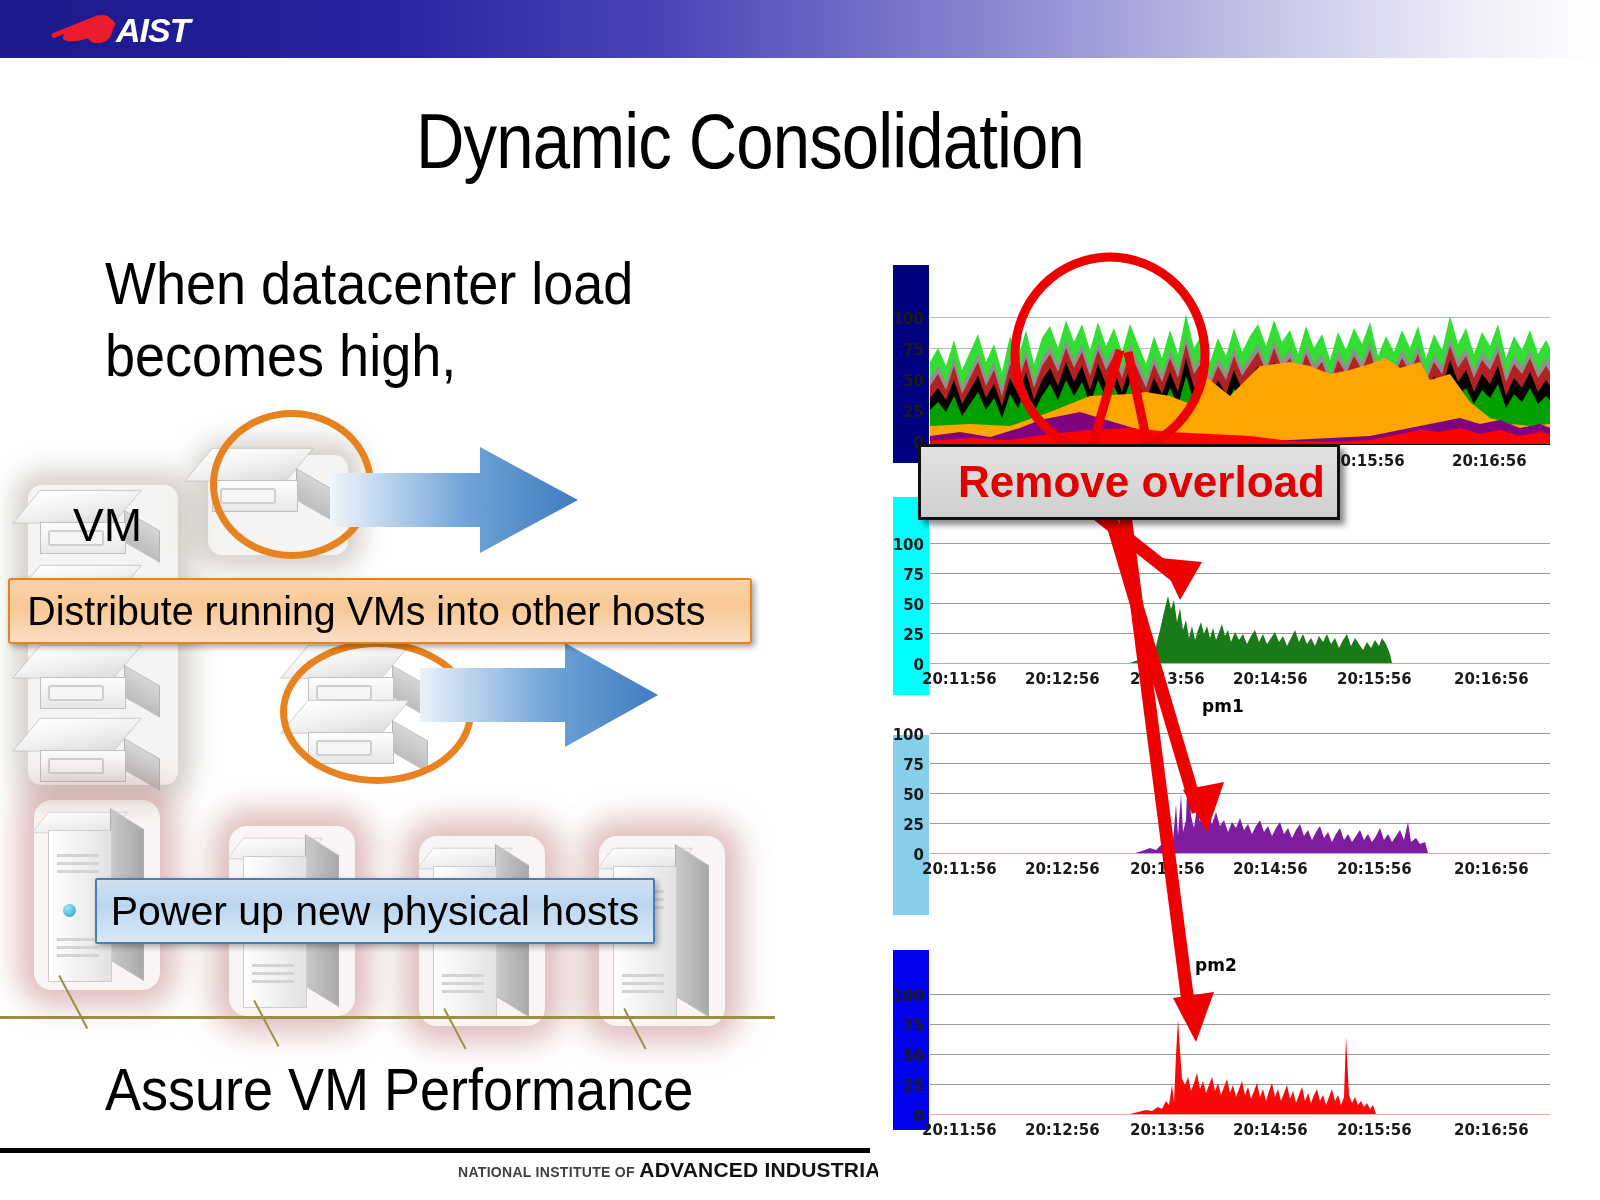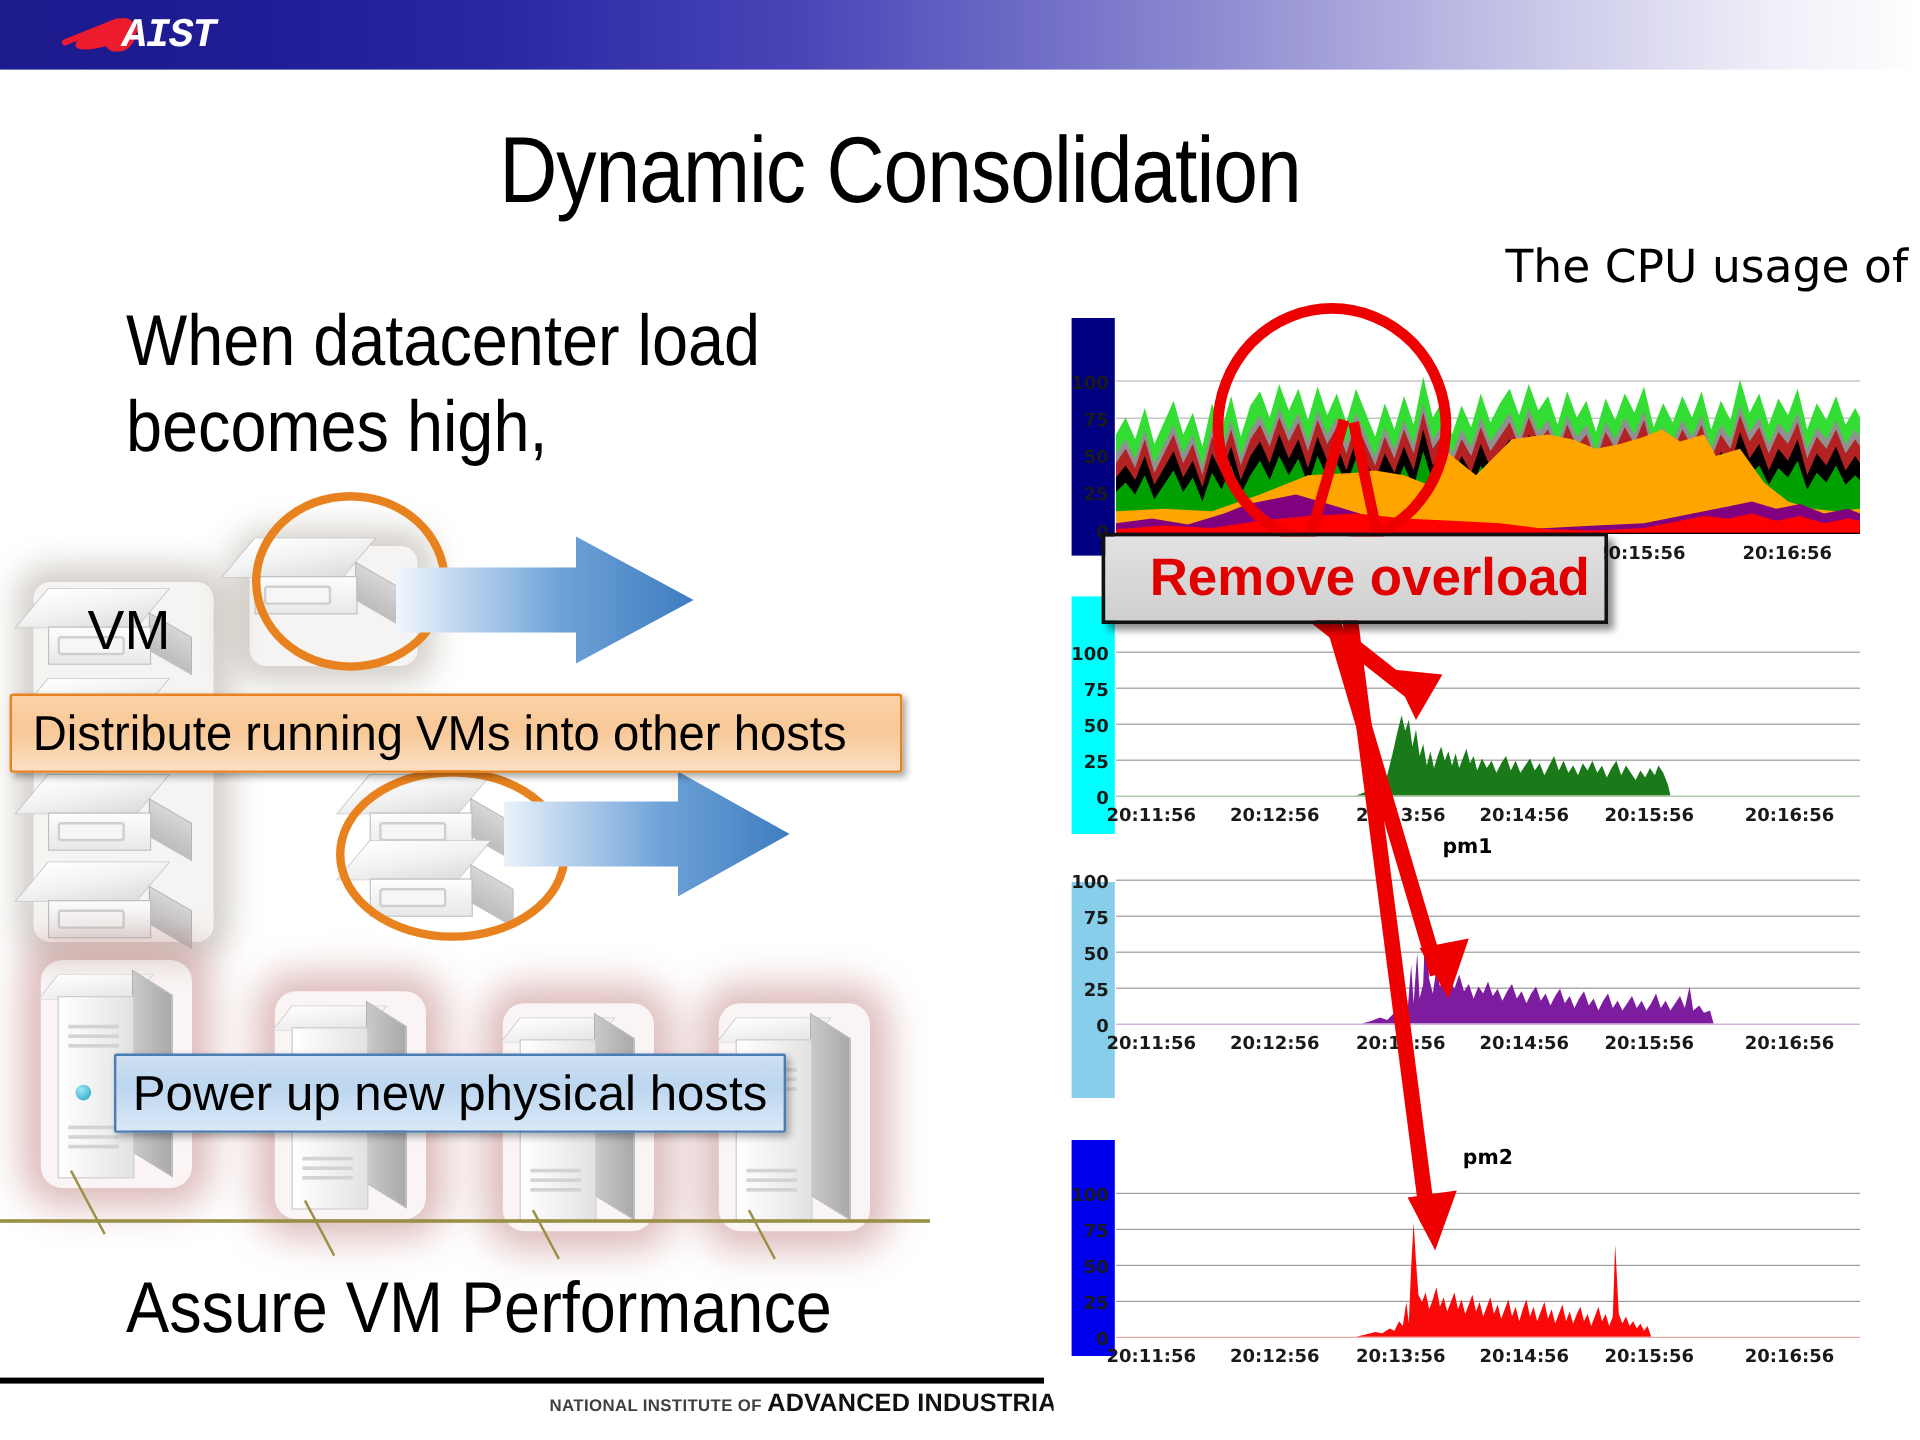--- a/index.html
+++ b/index.html
@@ -21,22 +21,22 @@
   }
   .logo .swoosh2{
     position:absolute;left:12px;top:12px;width:54px;height:17px;background:#ed1b2e;
     border-radius:50% 40% 50% 40%/60% 60% 40% 40%;transform:rotate(-14deg) skewX(-14deg);
   }
   .logo .swoosh3{
     position:absolute;left:37px;top:6px;width:26px;height:28px;background:#ed1b2e;
     border-radius:52% 50% 44% 48%;transform:skewX(-11deg);
   }
   .logo .aisttext{
-    position:absolute;left:52px;top:2px;color:#ffffff;font-weight:bold;font-style:italic;
-    font-size:34px;letter-spacing:-1px;font-family:Liberation Mono, monospace;
+    position:absolute;left:66px;top:2px;color:#ffffff;font-weight:bold;font-style:italic;
+    font-size:34px;letter-spacing:-1px;font-family:Liberation Sans, sans-serif;
   }
   
   .slide-title{
     position:absolute;left:0;top:96px;width:1500px;text-align:center;
     font-family:"Liberation Sans Narrow","Liberation Sans",sans-serif;
     font-size:78px;color:#000000;white-space:nowrap;
     transform:scaleX(.86);transform-origin:center top;letter-spacing:-1px;
   }
   
   .lead-text{
@@ -314,21 +314,20 @@
 <div class="callout-orange">
   <span>Distribute running VMs into other hosts</span>
 </div>
 <div class="callout-blue">
   <span>Power up new physical hosts</span>
 </div>
 
 <div class="bottom-text">Assure VM Performance</div>
 
 <div class="chart-caption" style="left:1190px;">
-  <div>The CPU usage of</div>
 </div>
 
 <div class="colorbar" style="left:893px;top:265px;height:198px;background:#000080;"></div>
 <div class="colorbar" style="left:893px;top:497px;height:198px;background:#00ffff;"></div>
 <div class="colorbar" style="left:893px;top:735px;height:180px;background:#87ceeb;"></div>
 <div class="colorbar" style="left:893px;top:950px;height:180px;background:#0000ee;"></div>
 
 <div class="chartbox" style="left:930px;top:300px;width:620px;height:150px;">
   <div class="ytick" style="left:-46px;top:10px;">100</div>
   <div class="ytick" style="left:-46px;top:41px;">75</div>
@@ -393,21 +392,21 @@
   <div class="baseline" style="left:0;top:129px;width:620px;background:#c6a3d6;"></div>
   <div class="xtick" style="left:-8px;top:136px;">20:11:56</div>
   <div class="xtick" style="left:95px;top:136px;">20:12:56</div>
   <div class="xtick" style="left:200px;top:136px;">20:13:56</div>
   <div class="xtick" style="left:303px;top:136px;">20:14:56</div>
   <div class="xtick" style="left:407px;top:136px;">20:15:56</div>
   <div class="xtick" style="left:524px;top:136px;">20:16:56</div>
 </div>
 
 <div class="chartbox" style="left:930px;top:985px;width:620px;height:150px;">
-  <div class="pmlabel" style="left:289px;top:-30px;">pm2</div>
+  <div class="pmlabel" style="left:265px;top:-30px;">pm2</div>
   <div class="ytick" style="left:-46px;top:2px;">100</div>
   <div class="ytick" style="left:-46px;top:32px;">75</div>
   <div class="ytick" style="left:-46px;top:62px;">50</div>
   <div class="ytick" style="left:-46px;top:92px;">25</div>
   <div class="ytick" style="left:-46px;top:122px;">0</div>
   <div class="gridline" style="top:9px;width:620px;"></div>
   <div class="gridline" style="top:39px;width:620px;"></div>
   <div class="gridline" style="top:69px;width:620px;"></div>
   <div class="gridline" style="top:99px;width:620px;"></div>
   <svg style="position:absolute;left:0;top:0;width:620px;height:130px;" viewBox="0 0 620 130" preserveAspectRatio="none">

